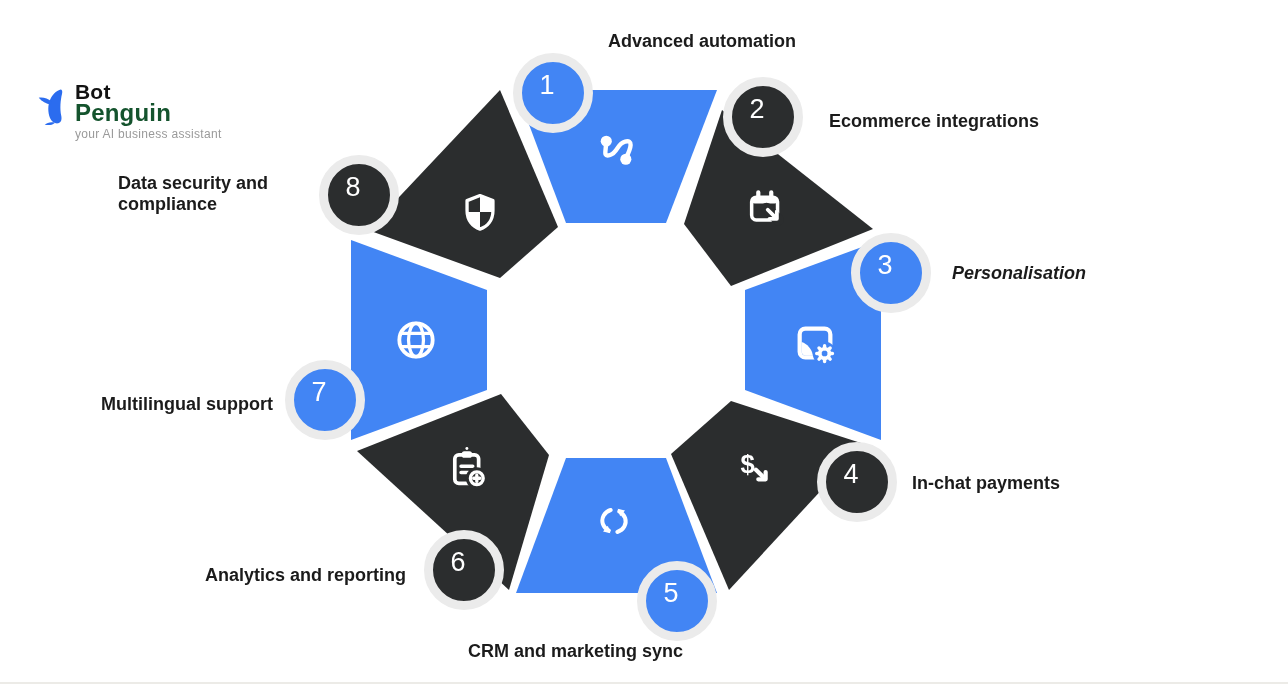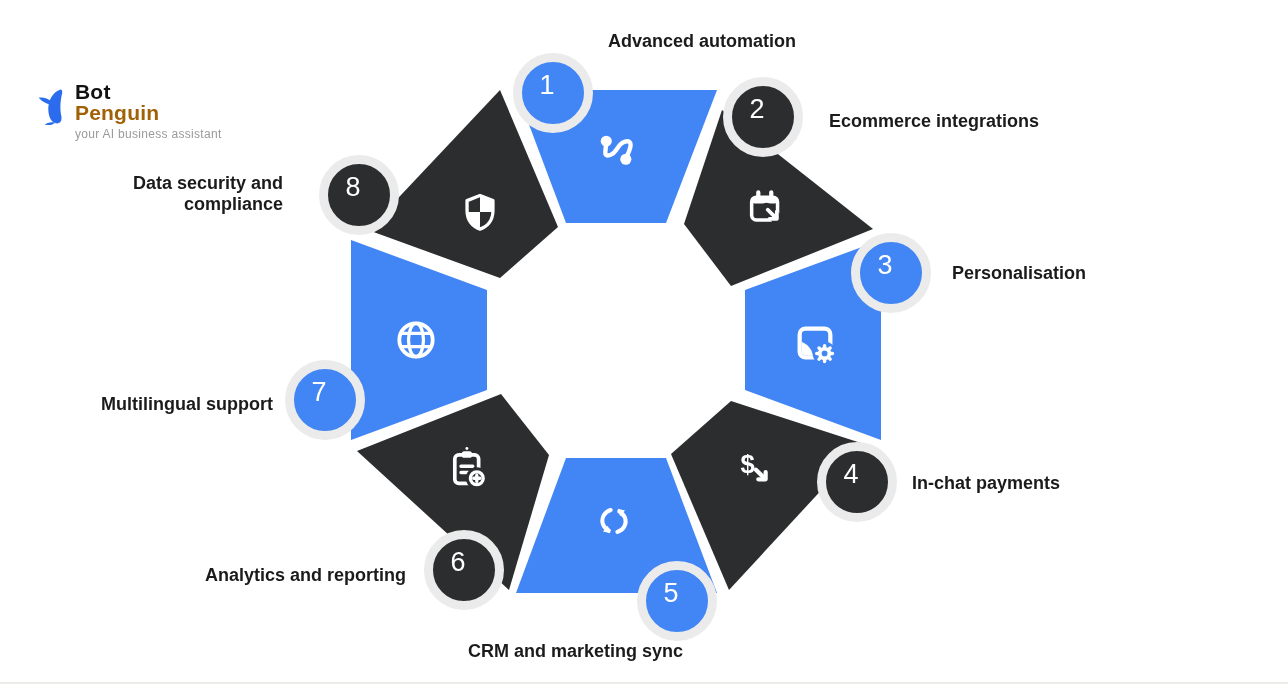--- a/index.html
+++ b/index.html
@@ -12,21 +12,21 @@
         border:9px solid #ebebeb;box-sizing:border-box;
         display:flex;align-items:center;justify-content:center;}
   .step.blue{background:#4285F4;}
   .step.dark{background:#2B2D2E;}
   .step .num{color:#ffffff;font-size:27px;font-weight:400;transform:translate(-6px,-8px);}
   .icon{position:absolute;}
   .icon svg{display:block;}
   #logo{position:absolute;left:38px;top:34px;display:flex;margin-top:48px;}
   #logo-text{margin-left:7px;}
   #logo-bot{font-size:21px;font-weight:800;color:#121212;line-height:20px;letter-spacing:.2px;}
-  #logo-penguin{font-size:21px;font-weight:800;color:#a16207;line-height:21px;letter-spacing:.2px;}
+  #logo-penguin{font-size:24px;font-weight:800;color:#14532d;line-height:21px;letter-spacing:.2px;}
   #logo-tagline{font-size:12px;color:#9a9a9a;margin-top:4px;letter-spacing:.3px;text-align:center;}
   #bottom-divider{position:absolute;left:0;top:682px;width:1288px;height:2px;background:#ECEBE7;}
 </style>
 </head>
 <body>
 
 <div id="stage">
 
   <svg id="ring-svg" width="1288" height="686" viewBox="0 0 1288 686">
     <polygon points="516,90 717,90 666,223 566,223" fill="#4285F4"></polygon>
@@ -143,26 +143,26 @@
     </div>
   <div class="step blue" style="left:285px;top:360px;">
       <span class="num">7</span>
     </div>
   <div class="step dark" style="left:319px;top:155px;">
       <span class="num">8</span>
     </div>
 
   <div class="lbl" style="left:608px;top:31px;">Advanced automation</div>
   <div class="lbl" style="left:829px;top:111px;">Ecommerce integrations</div>
-  <div class="lbl" style="left:952px;top:263px;">Personalisation</div>
+  <div class="lbl" style="left:952px;top:263px;font-style:italic;">Personalisation</div>
   <div class="lbl" style="left:912px;top:473px;">In-chat payments</div>
   <div class="lbl" style="left:468px;top:641px;text-align:right;">CRM and marketing sync</div>
   <div class="lbl" style="left:205px;top:565px;">Analytics and reporting</div>
   <div class="lbl" style="left:101px;top:394px;text-align:right;">Multilingual support</div>
-  <div class="lbl wrap" style="left:93px;top:173px;line-height:21px;text-align:right;">Data security and compliance</div>
+  <div class="lbl wrap" style="left:118px;top:173px;line-height:21px;">Data security and compliance</div>
 
   <div id="logo">
     <svg width="30" height="48" viewBox="0 0 40 52">
       <path d="M30,4 C24,6 19,11 16,18 C13,25 13,34 16,42 C18,47 23,50 27,49 C31,48 32,44 31,39 C29,29 30,18 32,10 C33,6 32,4 30,4 Z" fill="#2B6CEF"></path>
       <path d="M18,20 C13,16 7,14 1,15 C5,20 11,23 17,24 Z" fill="#2B6CEF"></path>
       <path d="M22,49 C19,51.5 14,52 9,51 C12,48 17,47 22,48 Z" fill="#2B6CEF"></path>
     </svg>
     <div id="logo-text">
       <div id="logo-bot">Bot</div>
       <div id="logo-penguin">Penguin</div>

